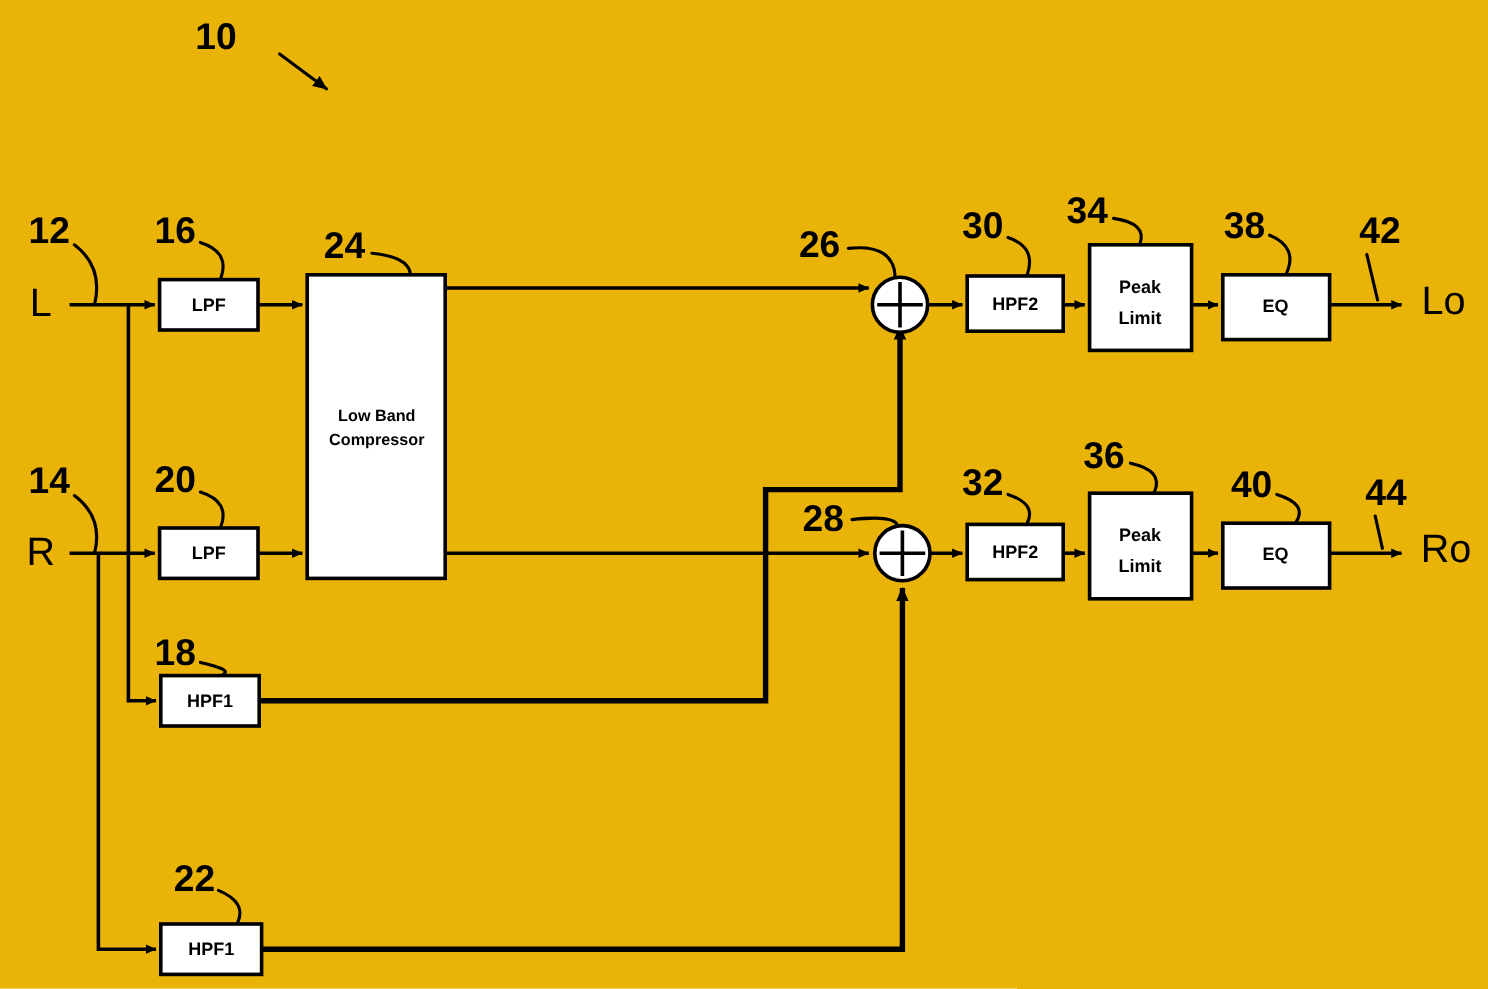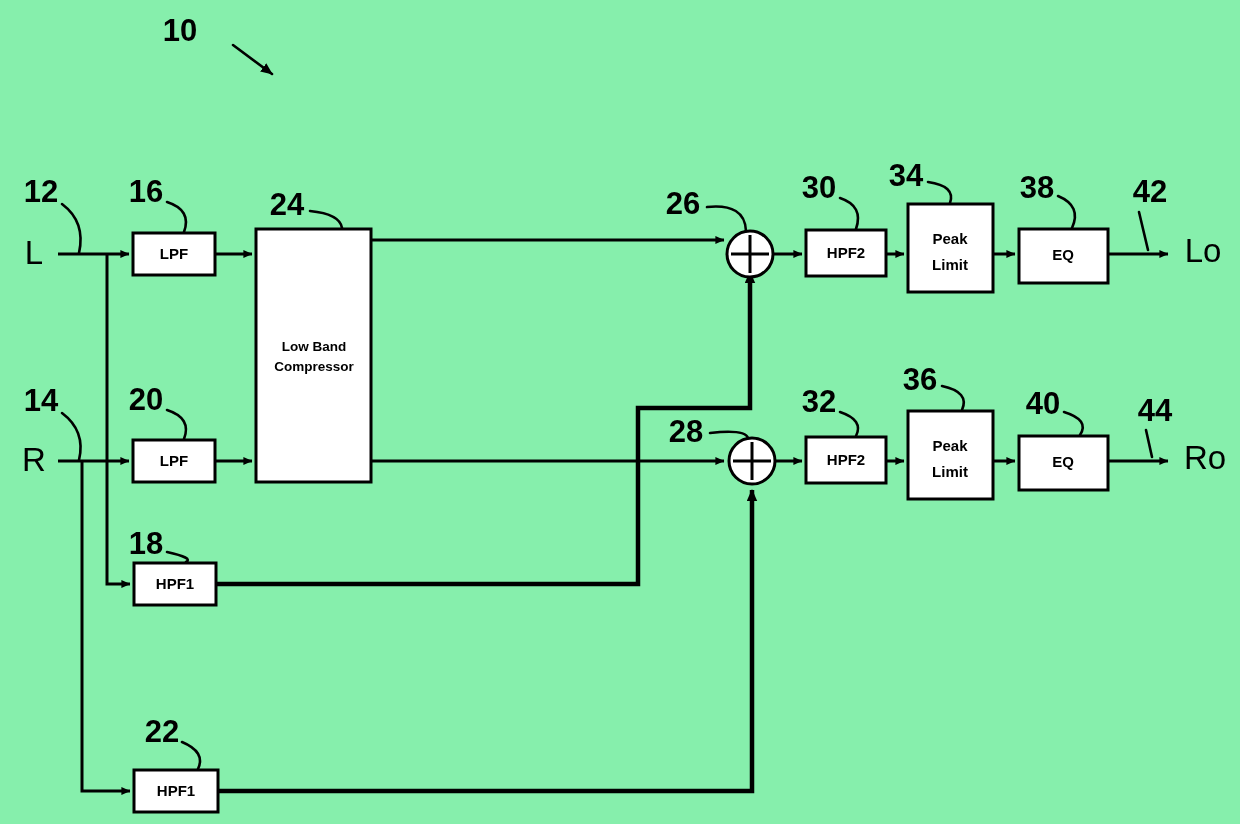--- a/index.html
+++ b/index.html
@@ -8,21 +8,21 @@
     padding: 0;
     background: #ffffff;
   }
   body {
     font-family: "Liberation Sans", sans-serif;
   }
   #figure-root {
     position: relative;
     width: 1240px;
     height: 824px;
-    background: #86efac;
+    background: #eab308;
     overflow: hidden;
   }
   #figure-svg {
     position: absolute;
     top: 0;
     left: 0;
     width: 1240px;
     height: 824px;
     display: block;
   }

